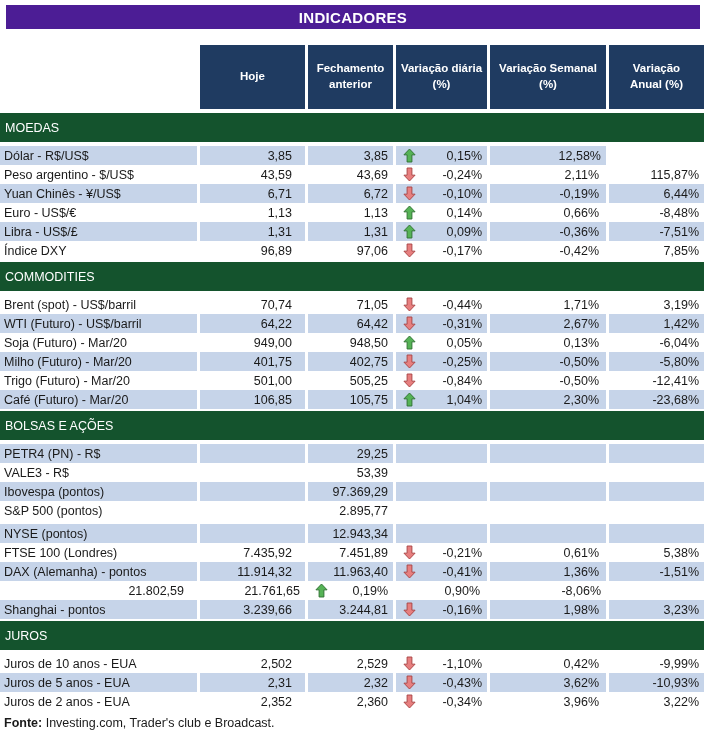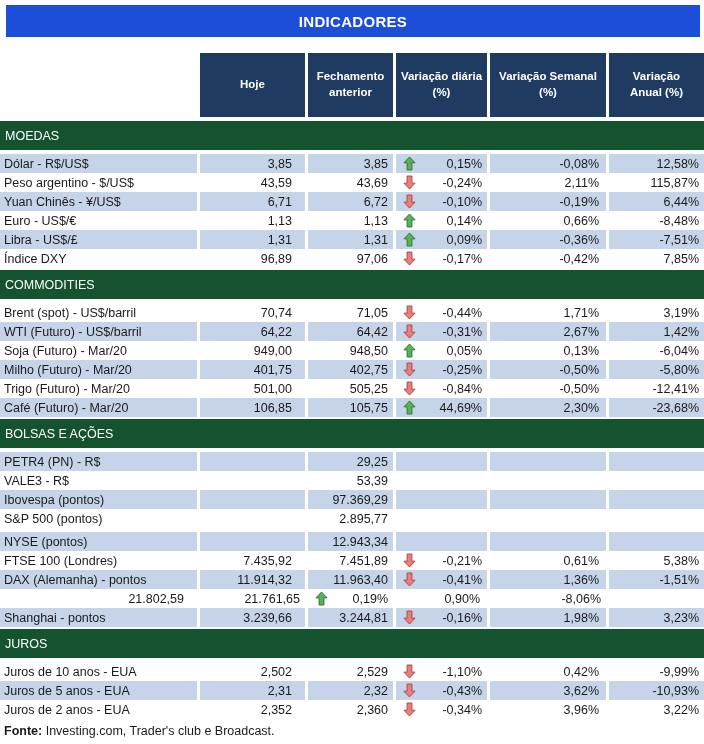--- a/index.html
+++ b/index.html
@@ -4,22 +4,22 @@
 <style>
   html, body { margin: 0; padding: 0; background: #ffffff; }
   .page {
     width: 704px; height: 744px; overflow: hidden;
     background: #ffffff; position: relative;
     font-family: "Liberation Sans", sans-serif;
     color: #1a1a1a;
     padding-top: 5px; box-sizing: border-box;
   }
   .banner {
-    margin: 0 4px 0 6px; height: 32px;
-    background: #1d4ed8; color: #ffffff;
+    margin: 0 4px 0 6px; height: 24px;
+    background: #4c1d95; color: #ffffff;
     font-size: 15px; font-weight: bold; letter-spacing: .3px;
     display: flex; align-items: center; justify-content: center;
   }
   .grid {
     display: grid;
     grid-template-columns: 197px 105px 85px 91px 116px 95px;
     column-gap: 3px;
   }
   .header-row { margin-top: 16px; height: 64px; }
   .header-cell {
@@ -88,21 +88,20 @@
     <div class="cell num hoje">3,85</div>
     <div class="cell num fech">3,85</div>
     <div class="cell vd">
       <span class="arrow-slot">
                 <svg class="arrow" width="13" height="15" viewBox="0 0 14 16">
                   <path d="M7 1 L13 7.3 L9.6 7.3 L9.6 15 L4.4 15 L4.4 7.3 L1 7.3 Z" fill="#56b356" stroke="#2f7032" stroke-width="1" stroke-linejoin="round"></path>
                 </svg>
               </span>
       <span class="vd-value">0,15%</span>
     </div>
-    <div class="cell num vsem">-0,08%</div>
     <div class="cell num vanual">12,58%</div>
   </div>
 
   <div class="row grid">
     <div class="cell label">Peso argentino - $/US$</div>
     <div class="cell num hoje">43,59</div>
     <div class="cell num fech">43,69</div>
     <div class="cell vd">
       <span class="arrow-slot">
                 <svg class="arrow" width="13" height="15" viewBox="0 0 14 16">
@@ -267,21 +266,21 @@
   <div class="row grid striped">
     <div class="cell label">Café (Futuro) - Mar/20</div>
     <div class="cell num hoje">106,85</div>
     <div class="cell num fech">105,75</div>
     <div class="cell vd">
       <span class="arrow-slot">
                 <svg class="arrow" width="13" height="15" viewBox="0 0 14 16">
                   <path d="M7 1 L13 7.3 L9.6 7.3 L9.6 15 L4.4 15 L4.4 7.3 L1 7.3 Z" fill="#56b356" stroke="#2f7032" stroke-width="1" stroke-linejoin="round"></path>
                 </svg>
               </span>
-      <span class="vd-value">44,69%</span>
+      <span class="vd-value">1,04%</span>
     </div>
     <div class="cell num vsem">2,30%</div>
     <div class="cell num vanual">-23,68%</div>
   </div>
 </div>
   </section>
 
   <section class="section">
     <div class="section-bar">BOLSAS E AÇÕES</div>
     <div class="rows">

